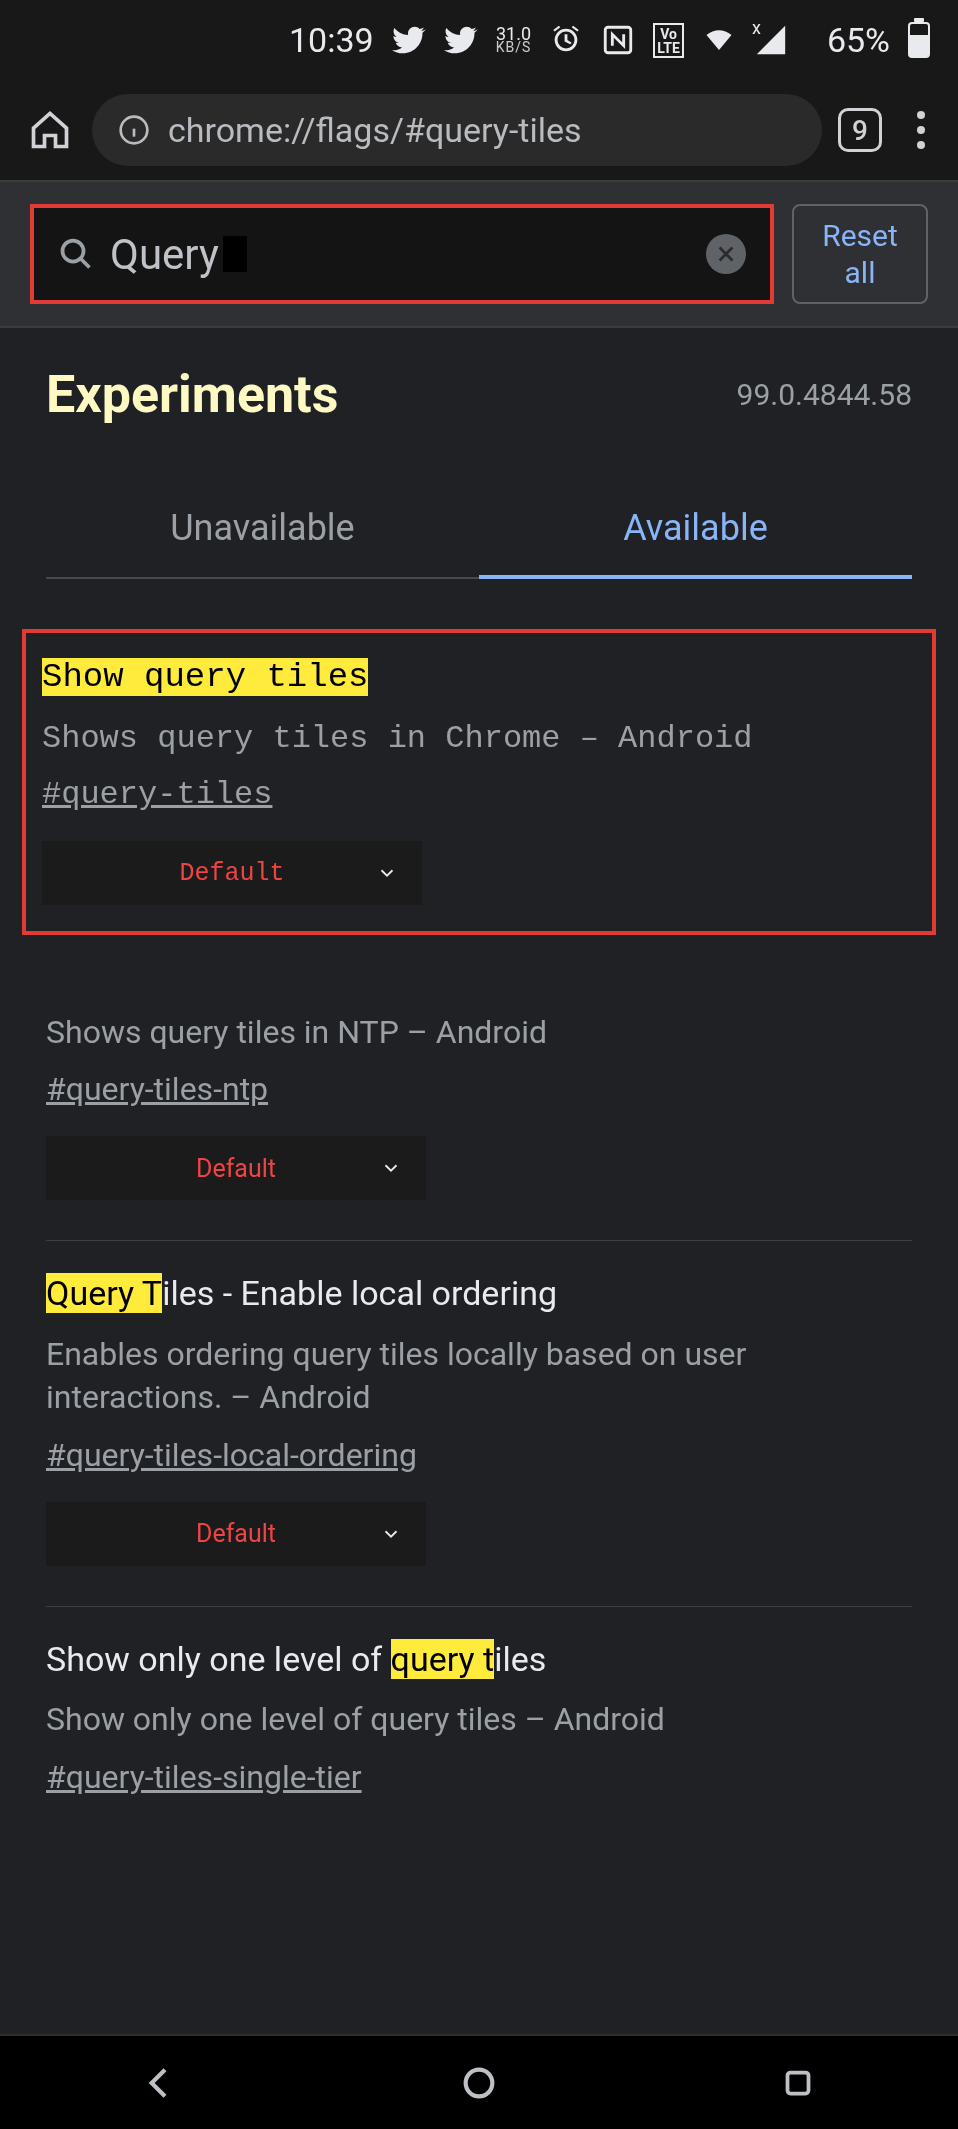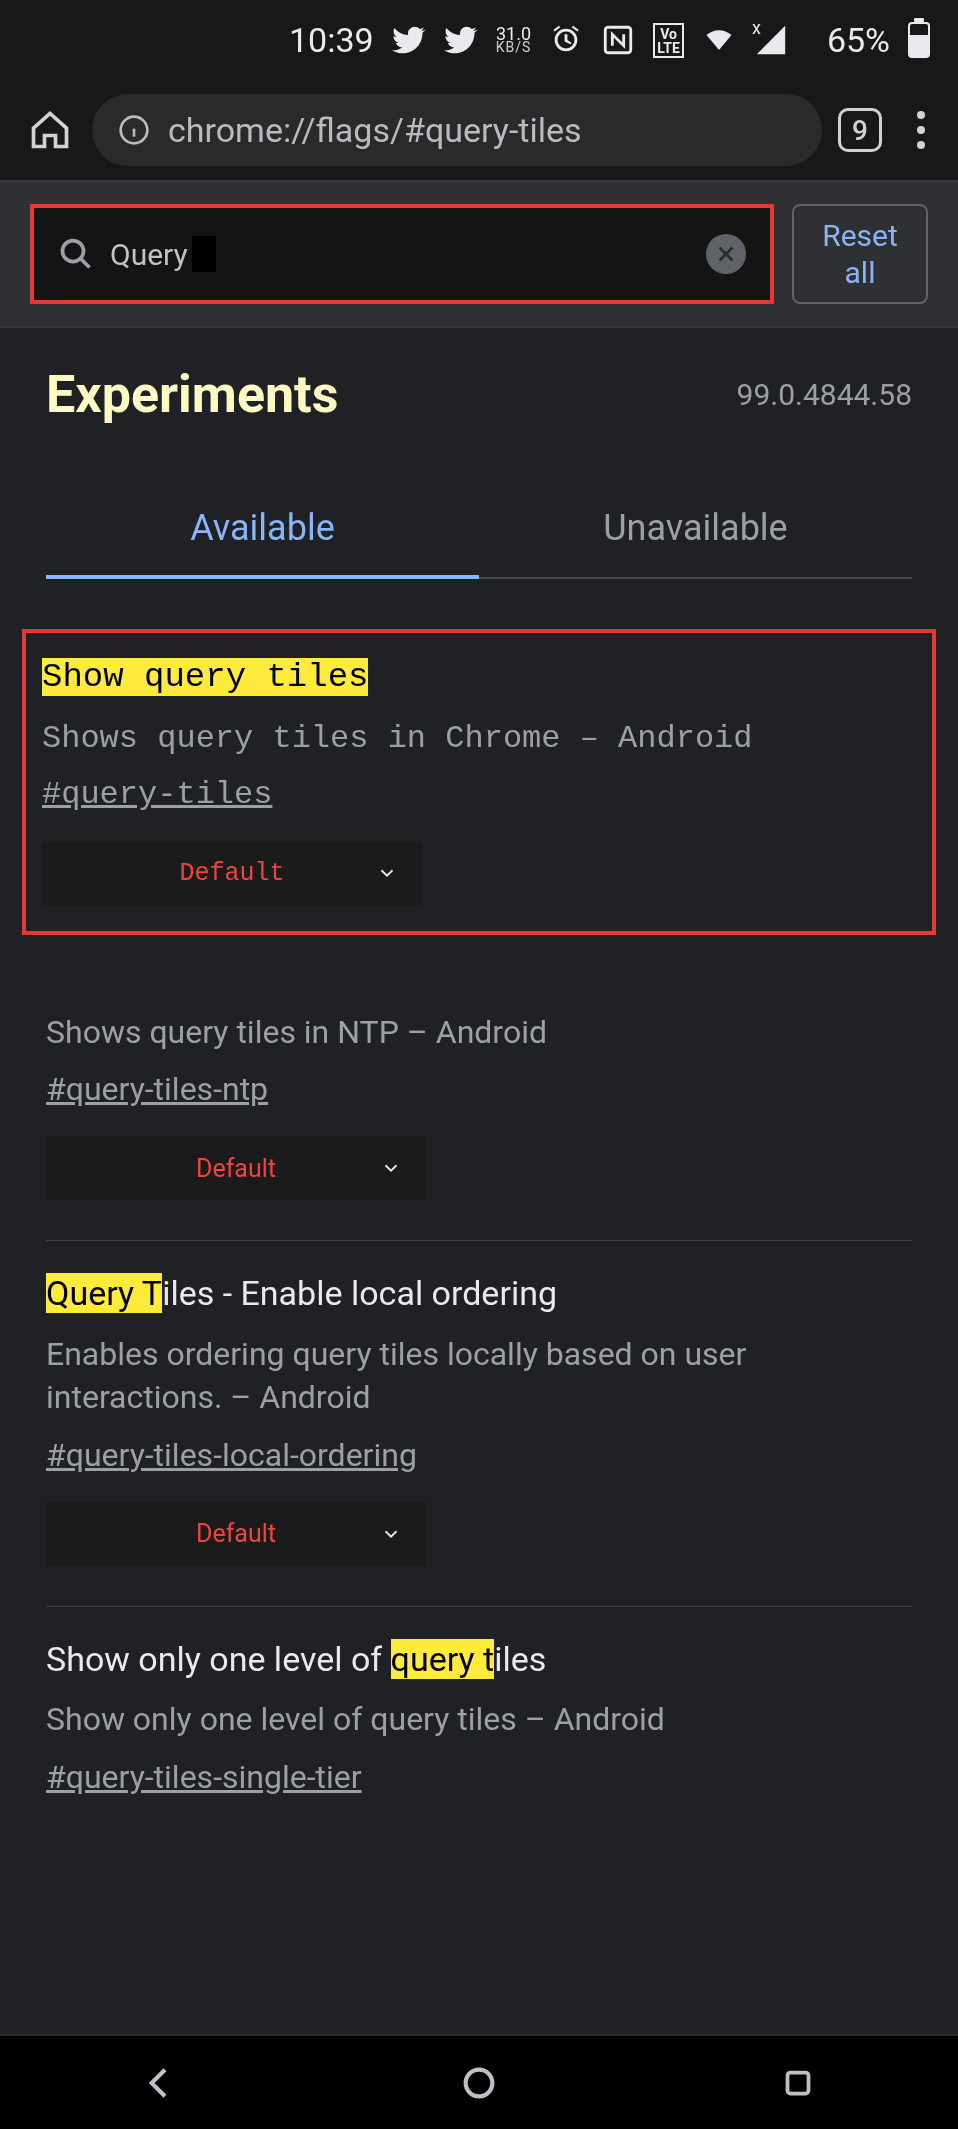--- a/index.html
+++ b/index.html
@@ -97,21 +97,21 @@
     flex: 1;
     border: 4px solid #e53935;
     background: #141414;
     display: flex;
     align-items: center;
     padding: 0 24px;
     height: 100px;
     gap: 16px;
   }
   .search-box .mag { width: 36px; height: 36px; color:#9aa0a6; }
-  .search-box .txt { font-size: 30px; color: #bfc2c6; display:flex; align-items:center; }
+  .search-box .txt { font-size: 42px; color: #bfc2c6; display:flex; align-items:center; }
   .search-box .cursor-block { width: 24px; height: 36px; background:#000; margin-left:4px; }
   .search-box .flexfill { flex: 1; }
   .search-box .clear {
     width: 40px; height: 40px; border-radius: 50%; background: #5f6368;
     display:flex; align-items:center; justify-content:center; color:#2b2b2b;
   }
   .reset-btn {
     width: 136px;
     border: 2px solid #5f6368;
     border-radius: 8px;
@@ -275,22 +275,22 @@
   <div class="reset-btn">Reset
 all</div>
 </div>
 
 <div class="page-head">
   <h1>Experiments</h1>
   <span class="ver">99.0.4844.58</span>
 </div>
 
 <div class="tab-row">
+  <div class="tab">Unavailable</div>
   <div class="tab active">Available</div>
-  <div class="tab">Unavailable</div>
 </div>
 
 <div class="flags">
 
   <div class="flag-card first-box">
     <div class="flag-title">
       <span></span><span class="hl">Show query tiles</span><span></span>
     </div>
     <div class="flag-desc">Shows query tiles in Chrome – Android</div>
     <a class="flag-hash">#query-tiles</a>

